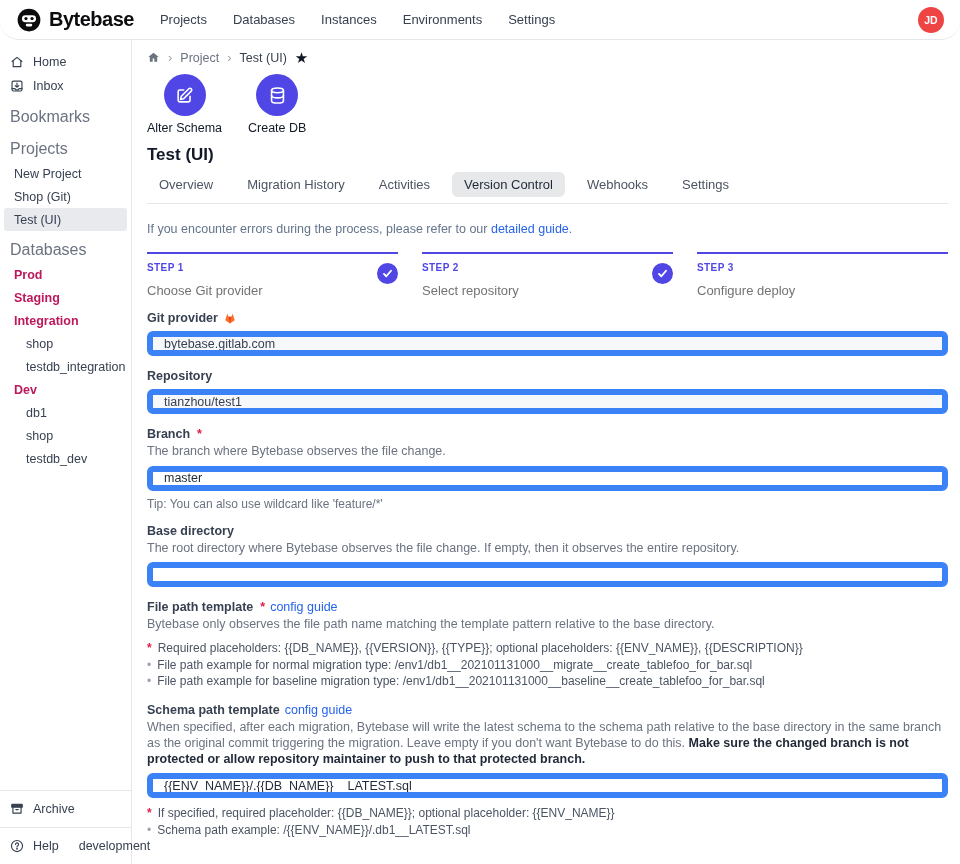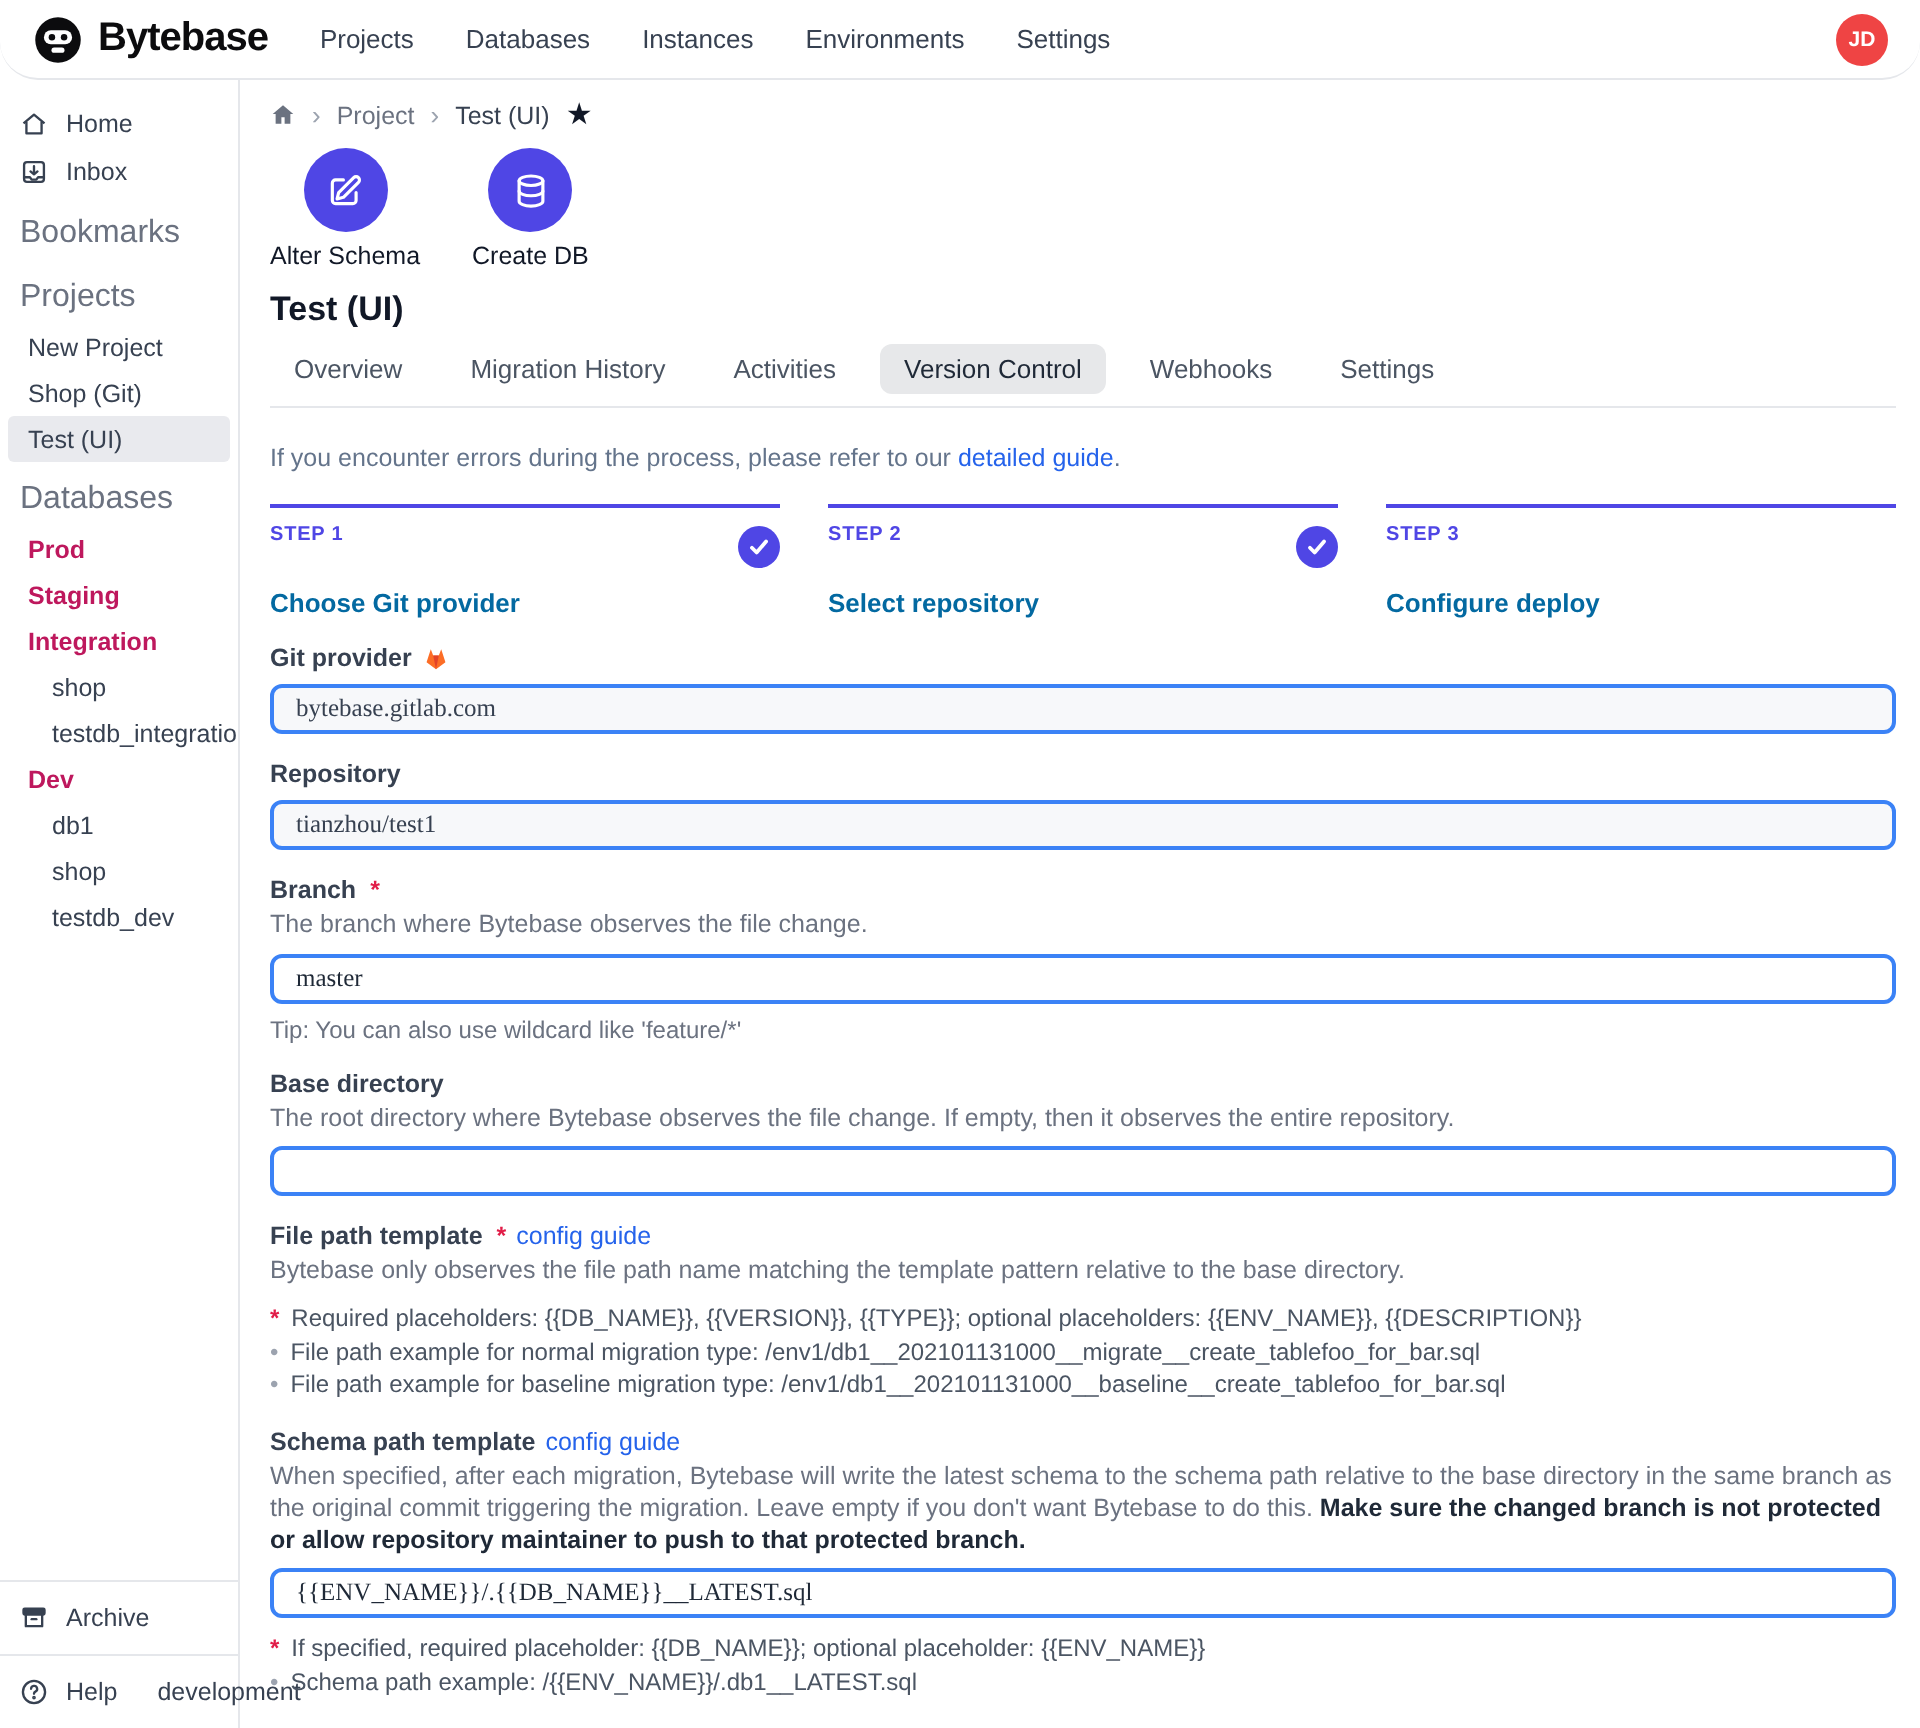--- a/index.html
+++ b/index.html
@@ -10,21 +10,21 @@
   .topnav { height:40px; display:flex; align-items:center; border-bottom:1px solid #e5e7eb; padding:0 16px;border-radius:19px; }
   .brand { display:flex; align-items:center; gap:7px; }
   .brand-name { font-size:20px; font-weight:800; letter-spacing:-0.5px; color:#0c0c0e; }
   .topnav-links { display:flex; gap:26px; margin-left:26px; flex:1; }
   .topnav-links a { font-size:13px; color:#374151; text-decoration:none; cursor:pointer; }
   .avatar { width:26px; height:26px; border-radius:50%; background:var(--avatar_bg); color:#fff;
     font-size:10.5px; font-weight:700; display:flex; align-items:center; justify-content:center; cursor:pointer; }
 
   
   .shell { display:flex; height:824px; }
-  .sidebar { width:120px; border-right:1px solid #e5e7eb; display:flex; flex-direction:column; font-size:12.5px; }
+  .sidebar { width:132px; border-right:1px solid #e5e7eb; display:flex; flex-direction:column; font-size:12.5px; }
   .side-scroll { flex:1; padding:10px 4px 0 4px; overflow:hidden; }
   .side-item { display:flex; align-items:center; gap:9px; padding:5px 6px; color:#374151; cursor:pointer; border-radius:4px; }
   .side-item svg { flex:0 0 auto; }
   .side-section { color:#6b7280; padding:10px 6px 4px 6px; font-size:16px; }
   .side-link { display:block; padding:4.5px 6px 4.5px 10px; color:#374151; cursor:pointer; border-radius:3px; }
   .side-link.selected { background:#e9eaee; }
   .side-link.env { font-weight:700; color:#be185d; }
   .side-link.db { padding-left:22px; }
   .side-bottom { border-top:1px solid #e5e7eb; padding:6px 4px; }
   .side-help { border-top:1px solid #e5e7eb; padding:6px 4px; display:flex; align-items:center; }
@@ -48,33 +48,33 @@
   .tabs { display:flex; gap:10px; margin-top:7px; border-bottom:1px solid #e5e7eb; padding-bottom:6px; }
   .tab { font-size:13px; color:#4b5563; padding:5px 12px; border-radius:6px; cursor:pointer; white-space:nowrap; }
   .tab.selected { background:#e7e8ea; color:#1f2937; }
 
   .notice { margin-top:18px; font-size:12.5px; color:#64748b; }
   .notice a { color:var(--link); text-decoration:none; cursor:pointer; }
 
   .steps { display:flex; gap:24px; margin-top:16px; }
   .step { flex:1; border-top:2.5px solid var(--accent); padding-top:8px; position:relative; }
   .step-eyebrow { font-size:10px; font-weight:700; letter-spacing:0.04em; color:var(--accent); }
-  .step-title { font-size:13px; font-weight:700; color:#0369a1; margin-top:21px; }
+  .step-title { font-size:13px; font-weight:400; color:#737373; margin-top:10px; }
   .step-check { position:absolute; right:0; top:9px; width:21px; height:21px; border-radius:50%;
     background:var(--accent); display:flex; align-items:center; justify-content:center; }
 
   .field { margin-top:13px; }
   .field-label { font-size:12.5px; font-weight:600; color:#374151; display:flex; align-items:center; gap:5px; }
   .req { color:#e11d48; margin-left:2px; }
   .label-link { font-size:12.5px; font-weight:400; color:var(--link); text-decoration:none; cursor:pointer; }
   .field-desc { font-size:12.5px; color:#6b7280; margin-top:3px; line-height:1.25; }
   .field-desc strong { color:#1f2937; font-weight:700; }
-  .tbox { width:100%; height:25px; margin-top:6px; border:2px solid #3b82f6; border-radius:6px;
+  .tbox { width:100%; height:25px; margin-top:6px; border:6px solid #3b82f6; border-radius:6px;
     font-size:12.5px; color:#1f2937; padding:0 11px; background:#fff; outline:none;
-    font-family:Liberation Serif, serif; }
+    font-family:Liberation Sans, sans-serif; }
   .tbox:disabled { background:#f7f8fa; color:#374151; }
   .tip { font-size:12px; color:#6b7280; margin-top:6px; }
   .notes { margin-top:7px; }
   .note { display:flex; gap:6px; font-size:12px; color:#4b5563; line-height:1.4; }
   .note-marker { color:#9ca3af; }
   .note-marker.red { color:#e11d48; font-weight:700; }
 
   svg { display:block; }
 </style>
 </head>

